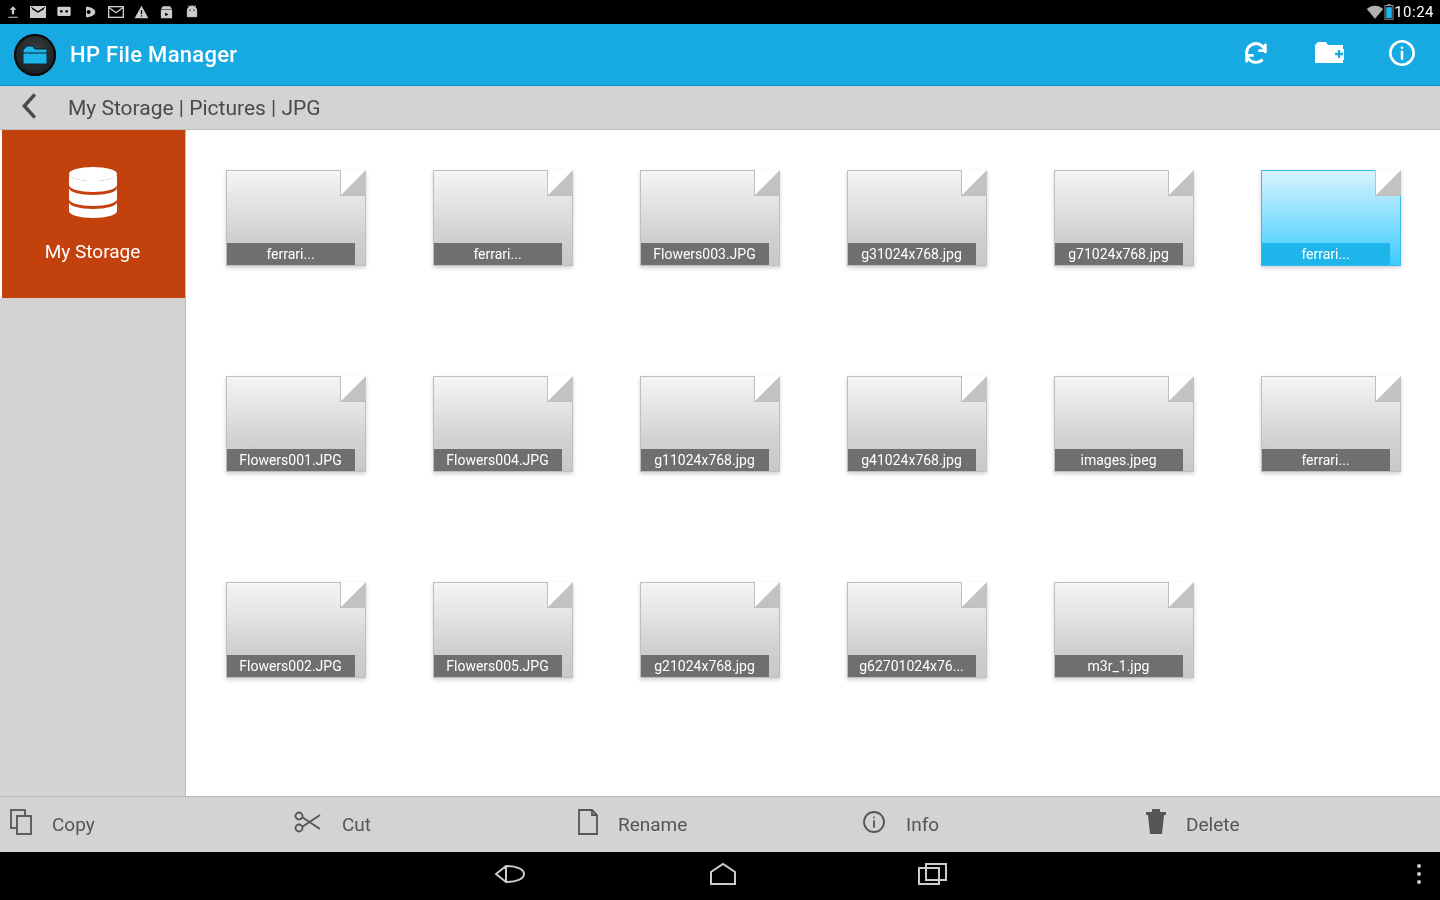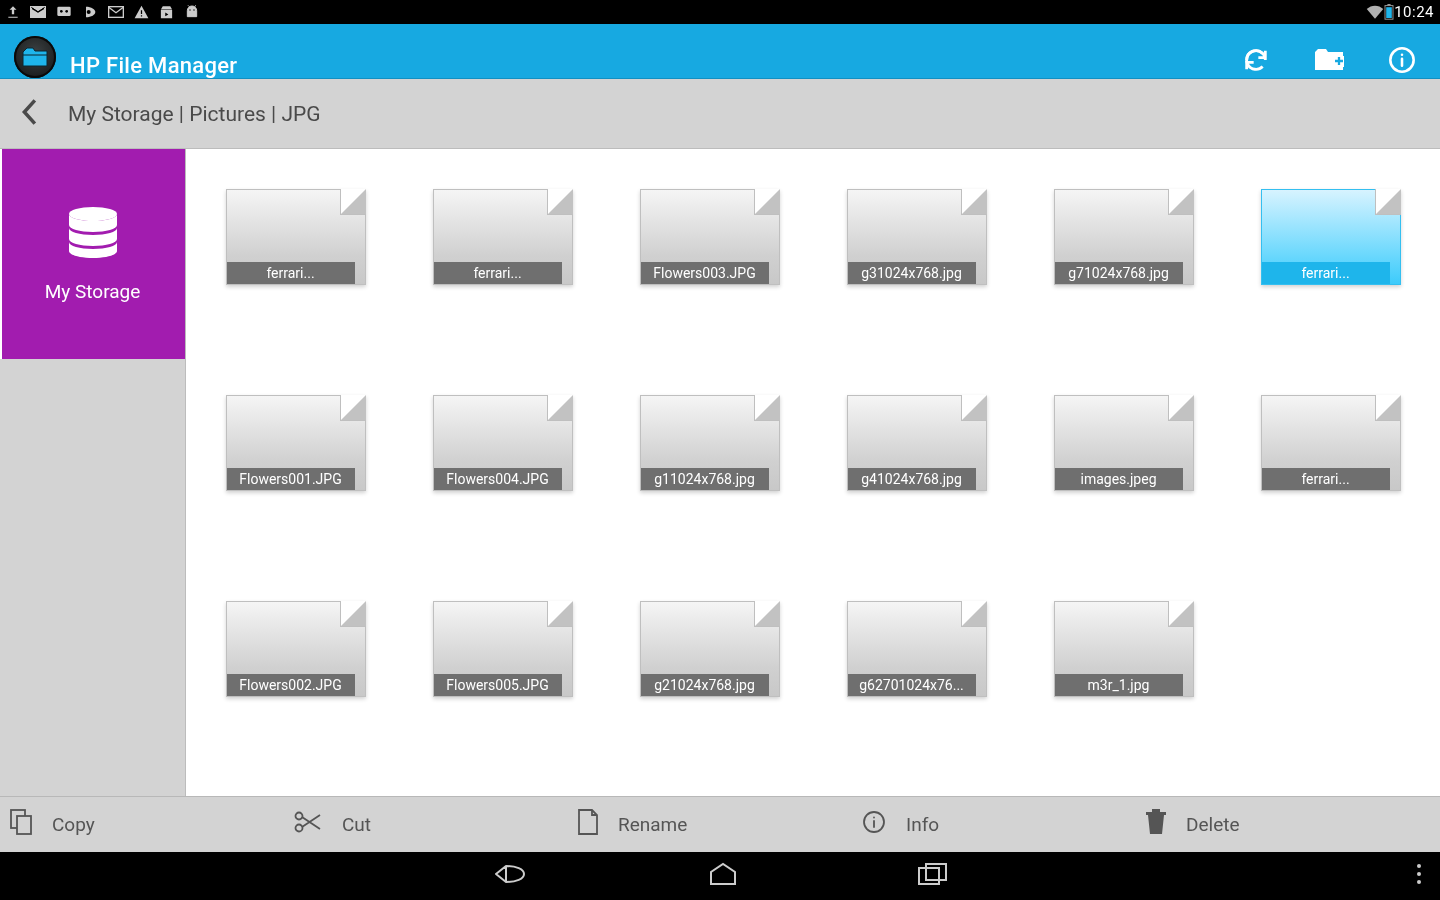--- a/index.html
+++ b/index.html
@@ -7,36 +7,36 @@
   body { display: flex; flex-direction: column; background: #000; }
 
   
   .status-bar { height: 24px; background: #000; color: #ccc; display: flex; align-items: center; font-size: 13px; padding: 0 6px; }
   .status-left { display: flex; gap: 10px; align-items: center; }
   .status-right { margin-left: auto; display: flex; align-items: center; }
   .status-bar svg { display: block; }
   .clock { font-size: 15px; letter-spacing: 0.5px; color: #fff; }
 
   
-  .action-bar { height: 55px; background: #17a9e1; display: flex; align-items: flex-end; padding: 0 14px; color: #fff; border-bottom: 1px solid #1290c2; }
+  .action-bar { height: 62px; background: #17a9e1; display: flex; align-items: center; padding: 0 14px; color: #fff; border-bottom: 1px solid #1290c2; }
   .app-icon { width: 42px; height: 42px; border-radius: 50%; background: radial-gradient(circle at 50% 40%, #3d4244, #0f1111); display: flex; align-items: center; justify-content: center; box-shadow: inset 0 0 0 2px #0a0a0a; }
   .app-title { font-size: 22px; font-weight: 500; margin-left: 14px; letter-spacing: 0.3px; }
   .action-right { margin-left: auto; display: flex; gap: 44px; align-items: center; padding-right: 10px; }
   .action-btn { cursor: pointer; }
 
   
-  .breadcrumb-bar { height: 70px; background: #d3d3d3; display: flex; align-items: center; padding: 0 20px; color: #4a4a4a; border-bottom: 1px solid #bcbcbc; }
+  .breadcrumb-bar { height: 44px; background: #d3d3d3; display: flex; align-items: center; padding: 0 20px; color: #4a4a4a; border-bottom: 1px solid #bcbcbc; }
   .back-chevron { margin-right: 30px; cursor: pointer; }
   .breadcrumb-text { font-size: 21px; }
 
   
   .body-row { flex: 1; display: flex; min-height: 0; }
 
   .side { width: 186px; background: #d3d3d3; display: flex; flex-direction: column; border-right: 1px solid #bcbcbc; }
-  .side-tab { height: 210px; background: #a21caf; color: #fff; display: flex; flex-direction: column; align-items: center; justify-content: center; gap: 18px; box-shadow: 2px 0 0 #fff inset; cursor: pointer; }
+  .side-tab { height: 168px; background: #c2410c; color: #fff; display: flex; flex-direction: column; align-items: center; justify-content: center; gap: 18px; box-shadow: 2px 0 0 #fff inset; cursor: pointer; }
   .side-tab .lbl { font-size: 19px; }
 
   .file-area { flex: 1; background: #fff; overflow: auto; position: relative; }
   .file-grid { display: grid; grid-template-columns: repeat(6, 1fr); padding: 40px 34px 20px 34px; column-gap: 56px; row-gap: 110px; }
   .file { display: flex; flex-direction: column; align-items: center; cursor: pointer; }
   .thumb { width: 140px; height: 96px; position: relative; background: linear-gradient(#f5f5f5, #d0d0d0 70%, #c8c8c8); border: 1px solid #bfbfbf; box-shadow: 0 2px 4px rgba(0,0,0,.18); }
   .thumb .fold { position: absolute; top: -1px; right: -1px; width: 26px; height: 26px; background: linear-gradient(135deg, #fff 48%, #c2c2c2 52%); border-left: 1px solid #bfbfbf; border-bottom: 1px solid #bfbfbf; }
   .thumb .cap { position: absolute; left: 0; right: 10px; bottom: 0; height: 22px; background: #6f6f6f; color: #fff; font-size: 14px; display: flex; align-items: center; justify-content: center; white-space: nowrap; overflow: hidden; text-overflow: ellipsis; padding: 0 6px; }
   .file.selected .thumb { background: linear-gradient(#d7f3ff, #6ad8fd 70%, #3dcbfb); border-color: #34bff0; }
   .file.selected .cap { background: #1eb5eb; }

